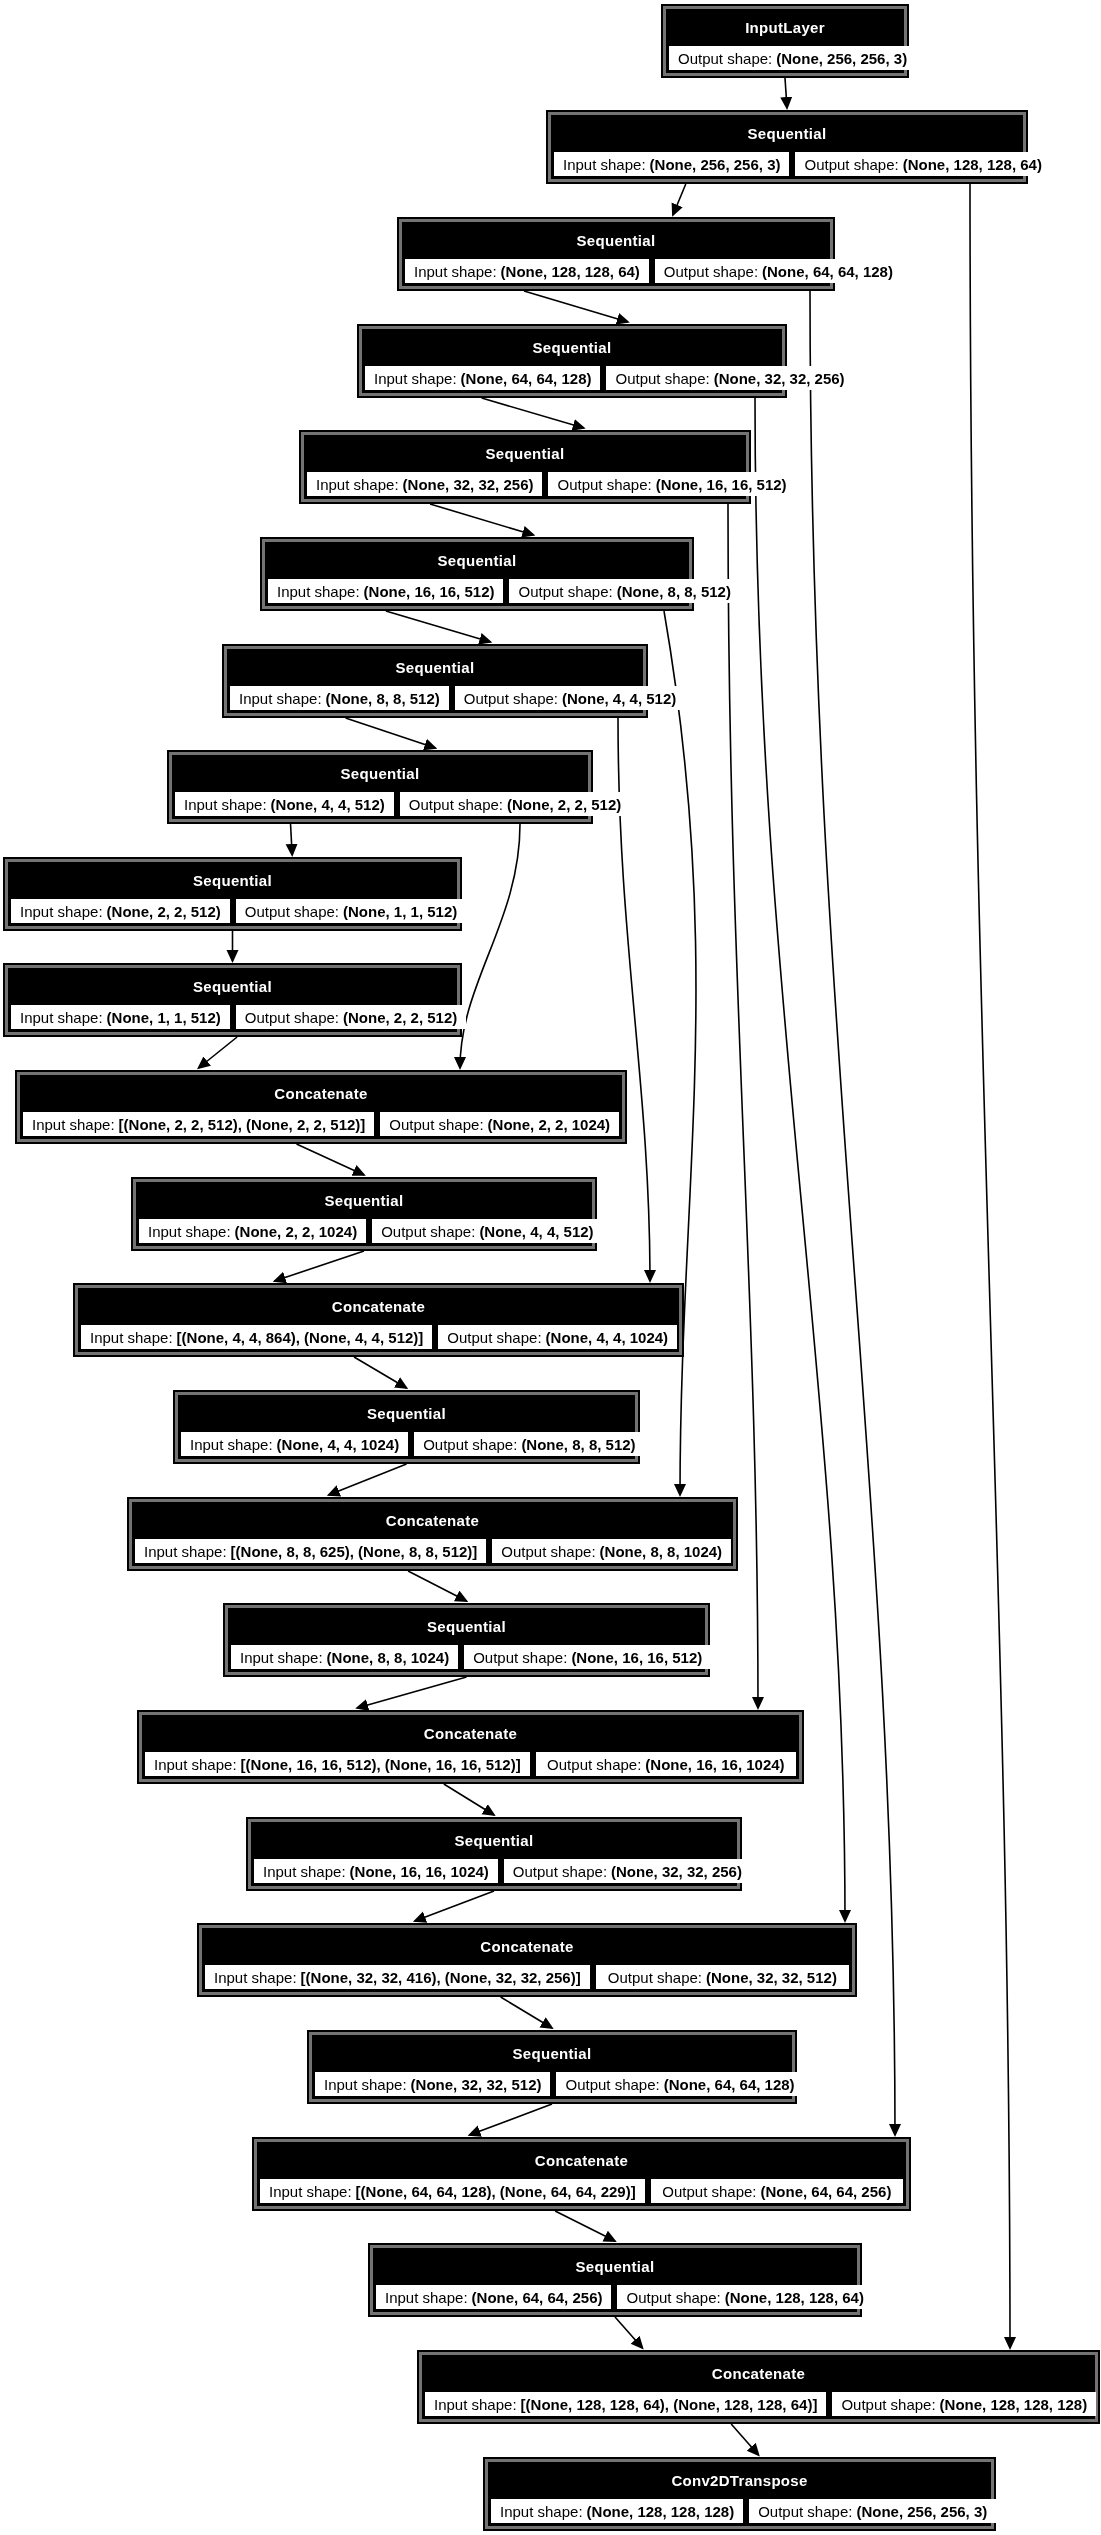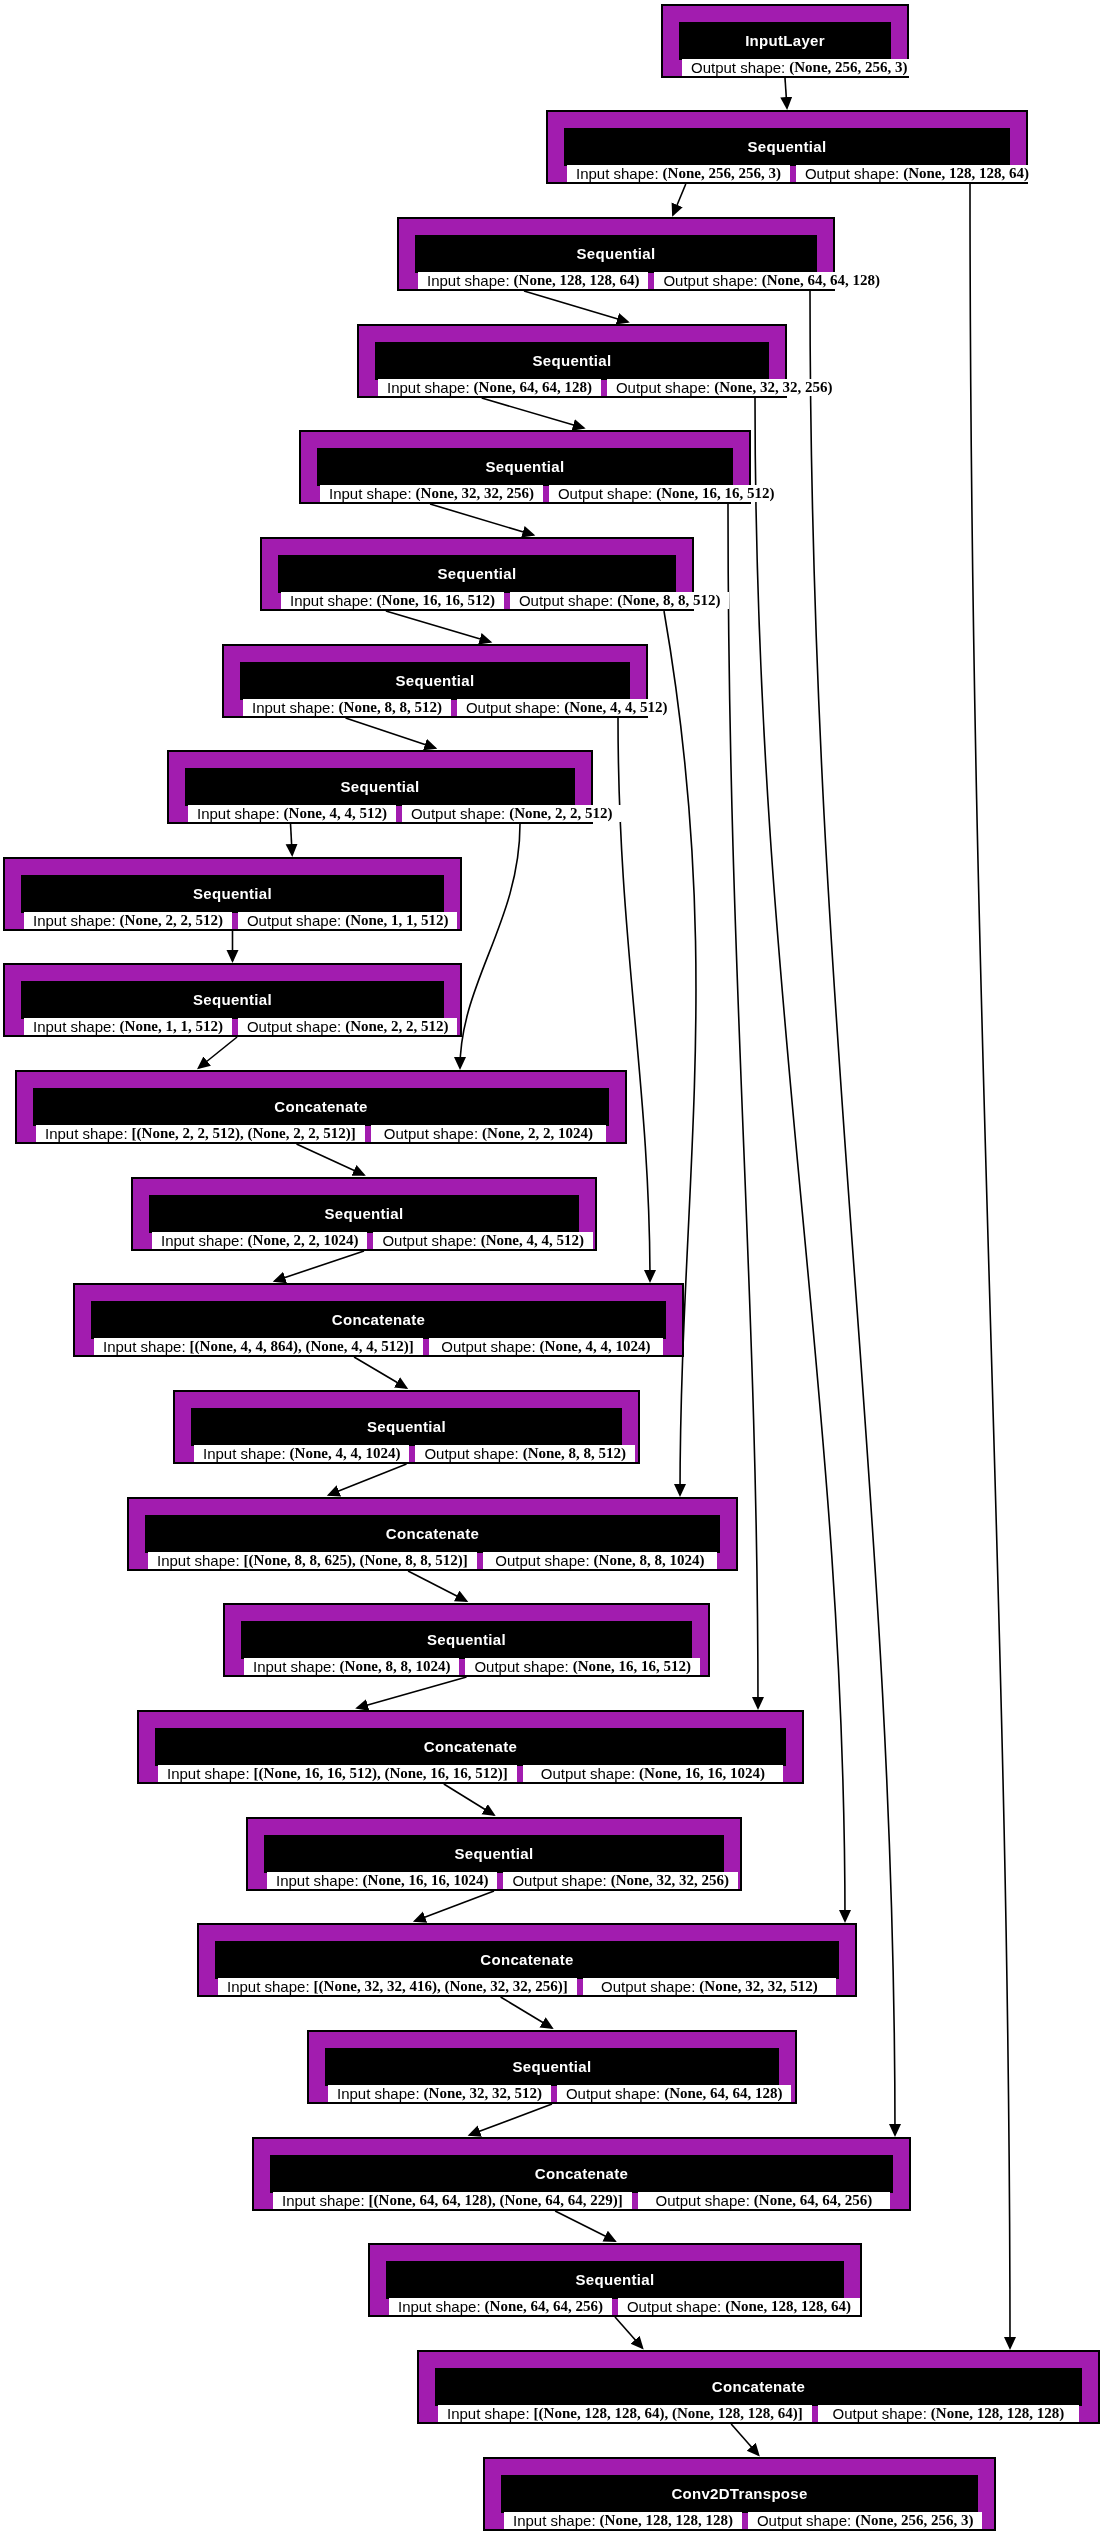--- a/index.html
+++ b/index.html
@@ -7,23 +7,23 @@
     position:relative;
     width:1101px;height:2535px;
     background:#ffffff;
     font-family:"Liberation Sans",sans-serif;
   }
   #edges{position:absolute;left:0;top:0;z-index:1;}
   .node{
     position:absolute;z-index:2;
     box-sizing:border-box;
     height:74px;
-    background:#a21caf;
+    background:#737373;
     border:2px solid #000000;
-    padding:16px;
+    padding:3px;
   }
   .node-frame{
     box-sizing:border-box;
     width:100%;height:100%;
     background:#000000;
     display:flex;flex-direction:column;
   }
   .node-title{
     height:37px;line-height:37px;
     color:#ffffff;
@@ -39,21 +39,21 @@
     gap:6px;
   }
   .cell{
     background:#ffffff;
     color:#000000;
     font-size:15px;
     display:flex;align-items:center;justify-content:center;
     white-space:nowrap;
     padding:0 9px;
   }
-  .cell .shape{font-weight:bold;margin-left:4px;font-family:Liberation Serif, serif;}
+  .cell .shape{font-weight:bold;margin-left:4px;}
   .cell.in{flex:0 0 auto;justify-content:center;}
   .cell.out{flex:1 1 auto;}
   .cell.only{flex:1 1 auto;}
 </style>
 </head>
 <body>
 
 <div id="canvas">
   <svg id="edges" width="1101" height="2535" viewBox="0 0 1101 2535">
     <defs>

